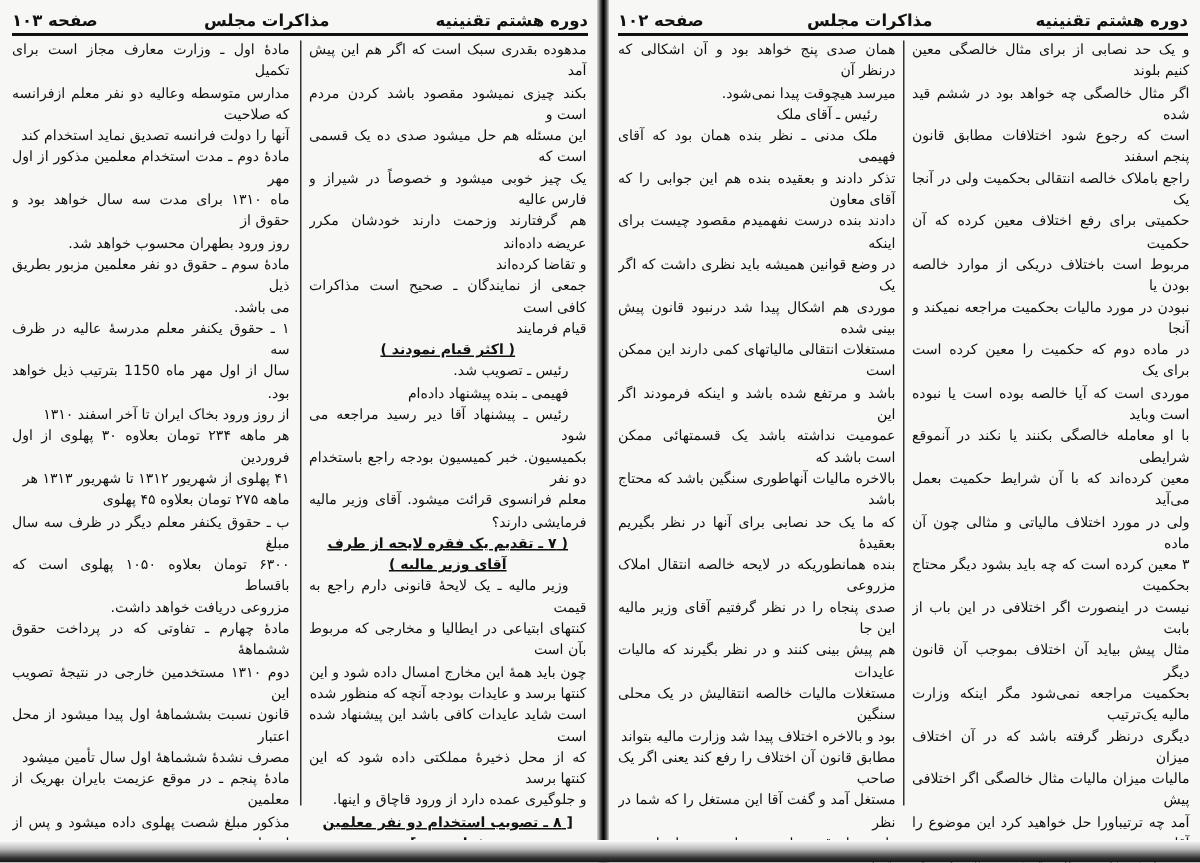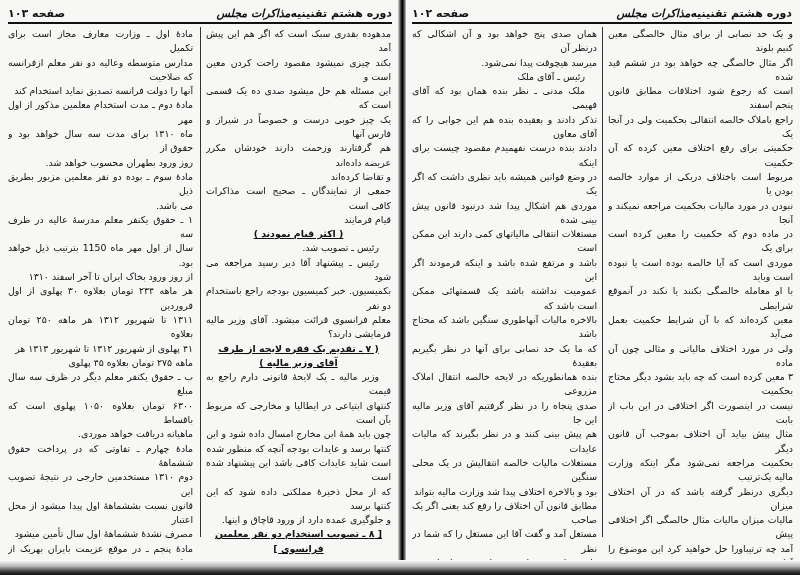--- a/index.html
+++ b/index.html
@@ -3,21 +3,21 @@
 <meta charset="utf-8">
 <style>
   html,body{margin:0;padding:0;}
   body{width:800px;height:575px;background:#fff;overflow:hidden;position:relative;font-family:"DejaVu Sans",sans-serif;color:#111;}
   .spread{position:absolute;left:0;top:0;width:800px;height:575px;background:#f7f7f5;}
   .page{position:absolute;top:0;height:545px;}
   .page.left{left:0;width:400px;}
   .page.right{left:404px;width:396px;}
   .gutter{position:absolute;left:398px;top:0;width:8px;height:575px;background:linear-gradient(90deg,#ddd,#222 40%,#000 55%,#444 75%,#ccc);}
   .header{position:absolute;top:5px;left:8px;right:8px;height:16px;display:flex;justify-content:space-between;align-items:center;direction:rtl;font-weight:bold;font-size:11px;}
-  .header .center{flex:1;font-style:italic;}
+  .header .center{flex:1;text-align:center;}
   .header-rule{position:absolute;top:22px;left:8px;right:8px;height:2px;background:#111;}
   .col{position:absolute;top:27px;width:185px;font-size:9.4px;line-height:14.3px;direction:rtl;text-align:justify;overflow:hidden;}
   .col p{margin:0;}
   .col .indent{text-indent:12px;}
   .col .center{text-align:center;text-decoration:underline;}
   .col .bold{font-weight:bold;}
   .col-divider{position:absolute;top:27px;width:1px;height:510px;background:#333;}
   .folio{position:absolute;top:548px;font-size:11px;font-weight:bold;margin-top:10px;}
   .bottom-shadow{position:absolute;left:0;top:560px;width:800px;height:15px;background:linear-gradient(180deg,#fff,#bbb 40%,#333 80%,#111);}
 </style>
@@ -29,29 +29,30 @@
   <div class="page left">
     <div class="header">
       <span>دوره هشتم تقنینیه</span>
       <span class="center">مذاکرات مجلس</span>
       <span>صفحه ۱۰۳</span>
     </div>
     <div class="header-rule"></div>
 
     <div class="col" style="left:206px;" id="lp-rc">
         <p>مدهوده بقدری سبک است که اگر هم این پیش آمد</p>
-        <p>بکند چیزی نمیشود مقصود راحت کردن معین است و</p>
+        <p>بکند چیزی نمیشود مقصود باشد کردن مردم است و</p>
         <p>این مسئله هم حل میشود صدی ده یک قسمی است که</p>
-        <p>یک چیز خوبی درست و خصوصاً در شیراز و فارس آنها</p>
+        <p>یک چیز خوبی میشود و خصوصاً در شیراز و فارس عالیه</p>
         <p>هم گرفتارند وزحمت دارند خودشان مکرر عریضه داده‌اند</p>
         <p>و تقاضا کرده‌اند</p>
         <p>جمعی از نمایندگان ـ صحیح است مذاکرات کافی است</p>
         <p>قیام فرمایند</p>
         <p class="center bold">( اکثر قیام نمودند )</p>
         <p class="indent">رئیس ـ تصویب شد.</p>
+        <p class="indent">فهیمی ـ بنده پیشنهاد داده‌ام</p>
         <p class="indent">رئیس ـ پیشنهاد آقا دیر رسید مراجعه می شود</p>
         <p>بکمیسیون. خبر کمیسیون بودجه راجع باستخدام دو نفر</p>
         <p>معلم فرانسوی قرائت میشود. آقای وزیر مالیه فرمایشی دارند؟</p>
         <p class="center bold">( ۷ ـ تقدیم یک فقره لایحه از طرف</p>
         <p class="center bold">آقای وزیر مالیه )</p>
         <p class="indent">وزیر مالیه ـ یک لایحهٔ قانونی دارم راجع به قیمت</p>
         <p>کنتهای ابتیاعی در ایطالیا و مخارجی که مربوط بآن است</p>
         <p>چون باید همهٔ این مخارج امسال داده شود و این</p>
         <p>کنتها برسد و عایدات بودجه آنچه که منظور شده</p>
         <p>است شاید عایدات کافی باشد این پیشنهاد شده است</p>
@@ -60,32 +61,31 @@
         <p class="center bold">[ ۸ ـ تصویب استخدام دو نفر معلمین فرانسوی ]</p>
       </div>
     <div class="col-divider" style="left:200px;"></div>
     <div class="col" style="left:8px;" id="lp-lc">
         <p>مادهٔ اول ـ وزارت معارف مجاز است برای تکمیل</p>
         <p>مدارس متوسطه وعالیه دو نفر معلم ازفرانسه که صلاحیت</p>
         <p>آنها را دولت فرانسه تصدیق نماید استخدام کند</p>
         <p>مادهٔ دوم ـ مدت استخدام معلمین مذکور از اول مهر</p>
         <p>ماه ۱۳۱۰ برای مدت سه سال خواهد بود و حقوق از</p>
         <p>روز ورود بطهران محسوب خواهد شد.</p>
-        <p>مادهٔ سوم ـ بوده دو نفر معلمین مزبور بطریق ذیل</p>
+        <p>مادهٔ سوم ـ حقوق دو نفر معلمین مزبور بطریق ذیل</p>
         <p>می باشد.</p>
         <p>۱ ـ حقوق یکنفر معلم مدرسهٔ عالیه در ظرف سه</p>
         <p>سال از اول مهر ماه 1150 بترتیب ذیل خواهد بود.</p>
         <p>از روز ورود بخاک ایران تا آخر اسفند ۱۳۱۰</p>
         <p>هر ماهه ۲۳۴ تومان بعلاوه ۳۰ پهلوی از اول فروردین</p>
-        <p>۱۳۱۱ تا شهریور ۱۳۱۲ هر ماهه ۲۵۰ تومان بعلاوه</p>
         <p>۴۱ پهلوی از شهریور ۱۳۱۲ تا شهریور ۱۳۱۳ هر</p>
         <p>ماهه ۲۷۵ تومان بعلاوه ۴۵ پهلوی</p>
         <p>ب ـ حقوق یکنفر معلم دیگر در ظرف سه سال مبلغ</p>
         <p>۶۳۰۰ تومان بعلاوه ۱۰۵۰ پهلوی است که باقساط</p>
-        <p>ماهیانه دریافت خواهد موردی.</p>
+        <p>مزروعی دریافت خواهد داشت.</p>
         <p>مادهٔ چهارم ـ تفاوتی که در پرداخت حقوق ششماههٔ</p>
         <p>دوم ۱۳۱۰ مستخدمین خارجی در نتیجهٔ تصویب این</p>
         <p>قانون نسبت بششماههٔ اول پیدا میشود از محل اعتبار</p>
         <p>مصرف نشدهٔ ششماههٔ اول سال تأمین میشود</p>
         <p>مادهٔ پنجم ـ در موقع عزیمت بایران بهریک از معلمین</p>
         <p>مذکور مبلغ شصت پهلوی داده میشود و پس از انقضاء</p>
       </div>
 
     <div class="folio" style="left:120px;">-۱۱-</div>
   </div>

